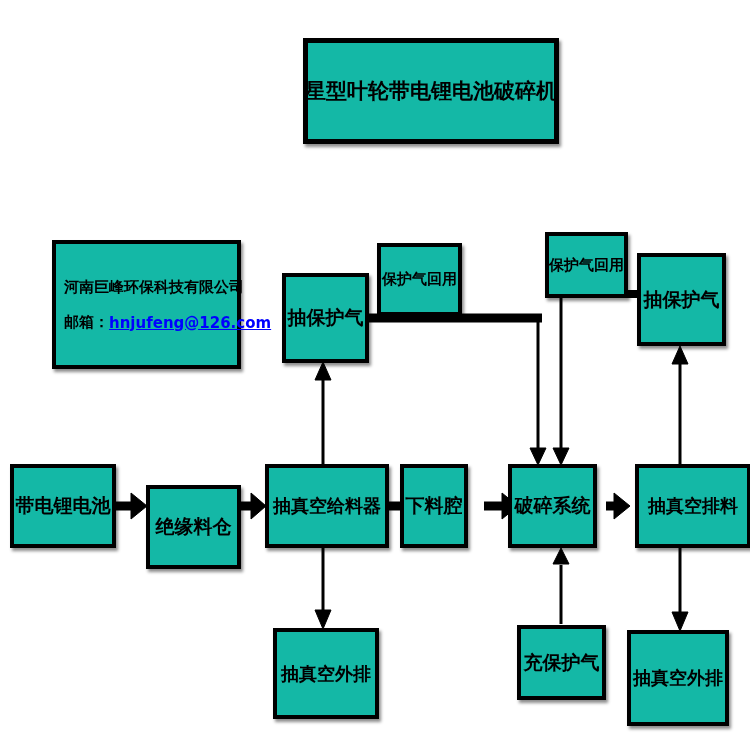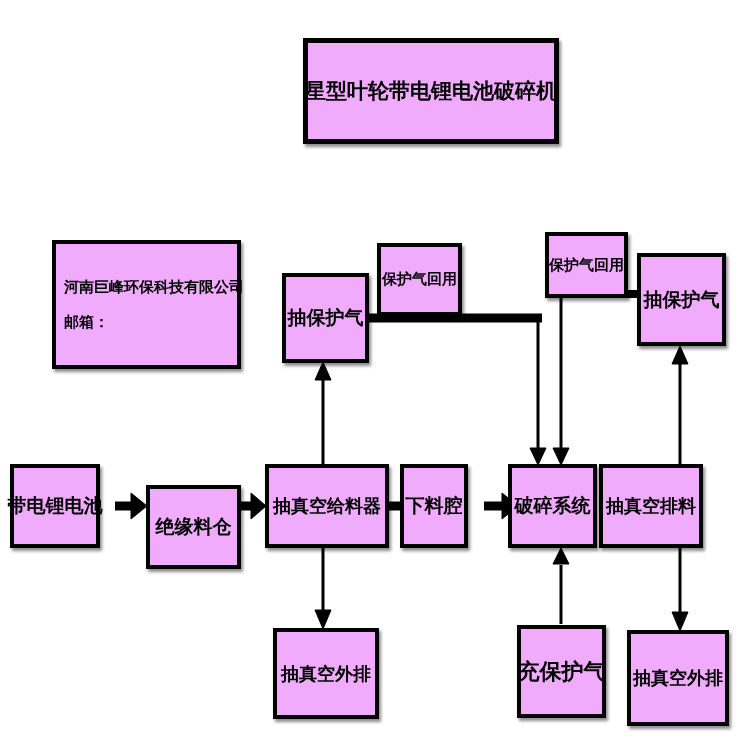--- a/index.html
+++ b/index.html
@@ -16,21 +16,21 @@
     overflow: hidden;
   }
   #connectors {
     position: absolute;
     left: 0; top: 0;
     width: 750px; height: 750px;
   }
   .box {
     position: absolute;
     box-sizing: border-box;
-    background: #f0abfc;
+    background: #14b8a6;
     border: 4px solid #000000;
     box-shadow: 2px 3px 3px rgba(0,0,0,0.45);
     display: flex;
     align-items: center;
     justify-content: center;
     text-align: center;
     color: #000000;
     font-weight: bold;
     white-space: nowrap;
     z-index: 2;
@@ -43,28 +43,28 @@
     justify-content: center;
     padding: 0 8px;
     font-size: 15px;
   }
   .company-box .row { display: flex; align-items: flex-end; margin-top: 16px; }
   .email-link { color: #0000ff; text-decoration: underline; font-weight: bold; }
   .pump-gas-left       { left:282px; top:273px; width:87px;  height:90px; font-size:19px; }
   .reuse-left          { left:377px; top:243px; width:85px;  height:73px; font-size:15px; }
   .reuse-right         { left:545px; top:232px; width:83px;  height:66px; font-size:15px; }
   .pump-gas-right      { left:637px; top:253px; width:89px;  height:93px; font-size:19px; }
-  .battery             { left:10px;  top:464px; width:90px; height:84px; font-size:19px; }
+  .battery             { left:10px;  top:464px; width:106px; height:84px; font-size:19px; }
   .insulation          { left:146px; top:464px; width:95px;  height:84px; font-size:19px;margin-top:21px; }
   .vacuum-feeder       { left:265px; top:464px; width:124px; height:84px; font-size:18px;text-align:center; }
   .chute               { left:400px; top:464px; width:68px;  height:84px; font-size:19px; }
   .crusher             { left:508px; top:464px; width:89px;  height:84px; font-size:19px; }
-  .vacuum-discharge    { left:599px; top:464px; width:104px;  height:84px; font-size:18px;text-align:center; }
+  .vacuum-discharge    { left:635px; top:464px; width:116px;  height:84px; font-size:18px;text-align:center; }
   .vacuum-exhaust-left { left:273px; top:628px; width:106px; height:91px; font-size:18px; }
-  .fill-gas            { left:517px; top:625px; width:89px;  height:93px; font-size:22px; }
+  .fill-gas            { left:517px; top:625px; width:89px;  height:75px; font-size:19px; }
   .vacuum-exhaust-right{ left:627px; top:630px; width:102px; height:96px; font-size:18px; }
 </style>
 </head>
 <body>
 
 <div id="stage">
 
   <svg id="connectors" viewBox="0 0 750 750" xmlns="http://www.w3.org/2000/svg">
 
     <g stroke="#000" fill="#000">
@@ -133,20 +133,21 @@
   </svg>
 
   <div class="box title-box">
     <span>星型叶轮带电锂电池破碎机</span>
   </div>
 
   <div class="box company-box">
     <span>河南巨峰环保科技有限公司</span>
     <span class="row">
       <span>邮箱：</span>
+      <span class="email-link">hnjufeng@126.com</span>
     </span>
   </div>
 
   <div class="box pump-gas-left">
     <span>抽保护气</span>
   </div>
   <div class="box reuse-left">
     <span>保护气回用</span>
   </div>
   <div class="box reuse-right">

